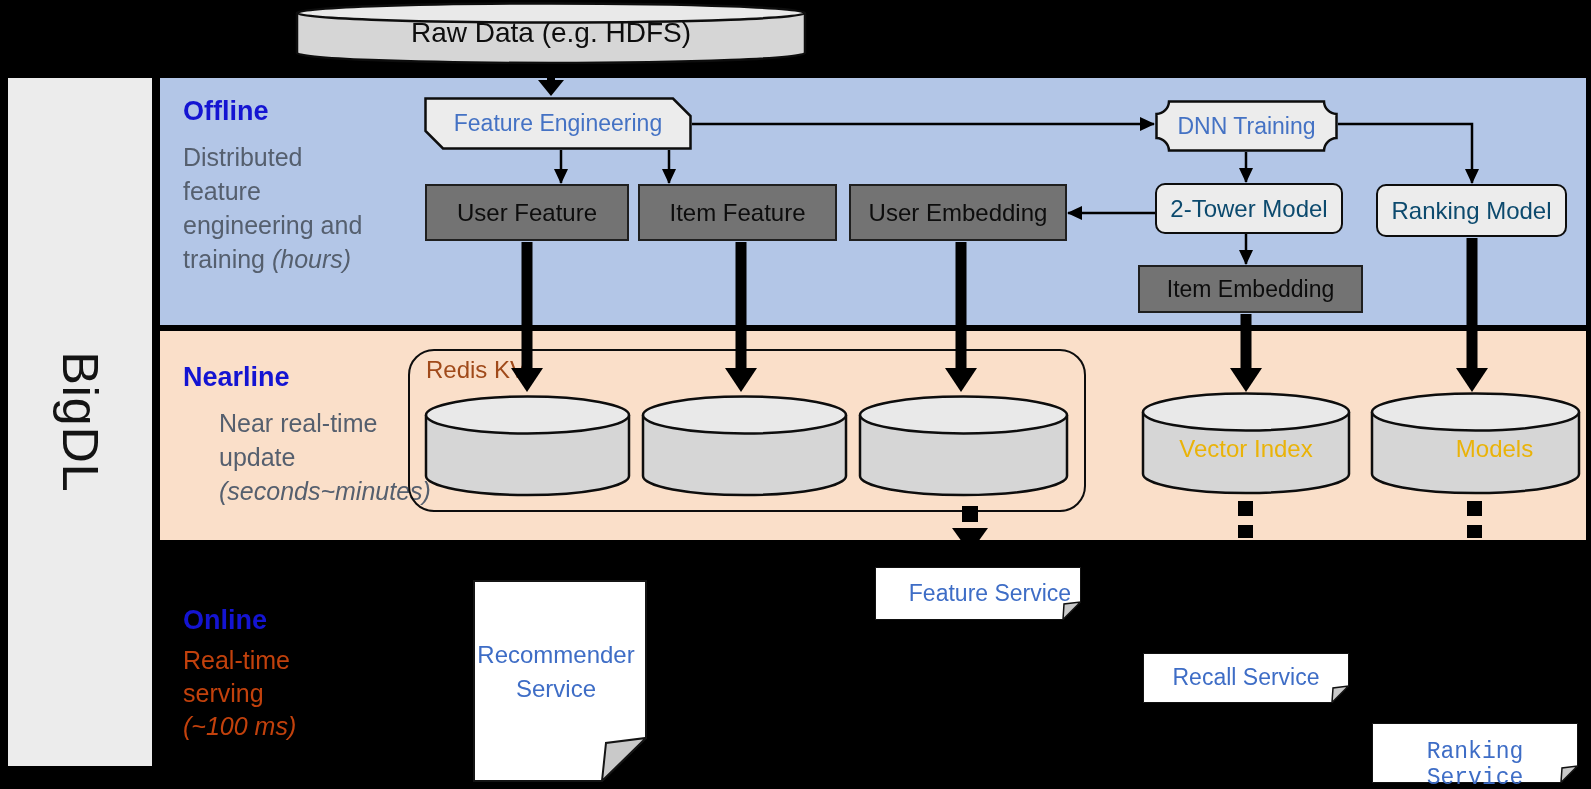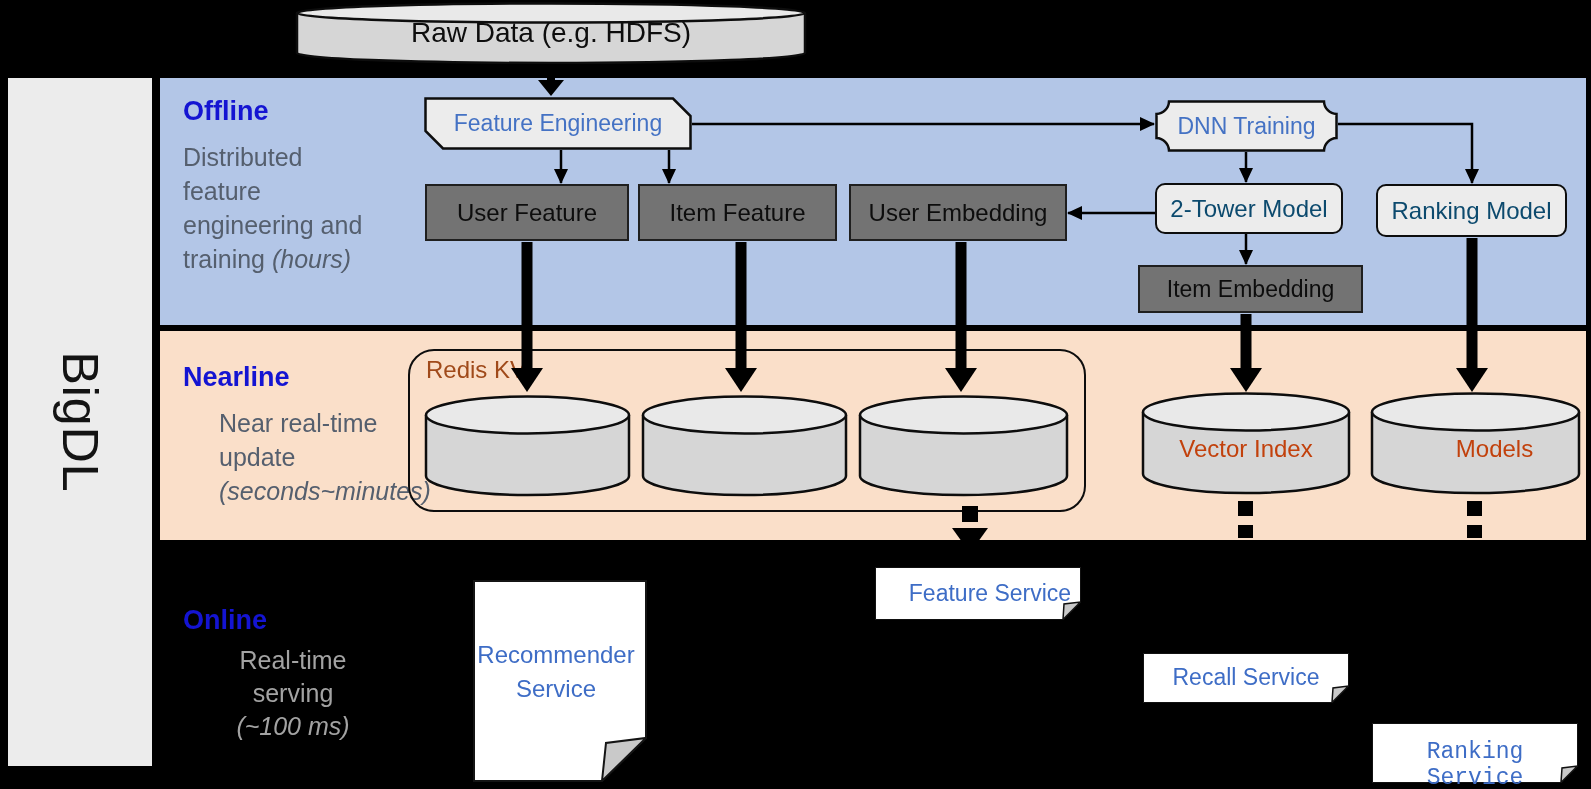--- a/index.html
+++ b/index.html
@@ -9,29 +9,29 @@
   .band.blue{left:160px;top:78px;width:1426px;height:247px;background:#b3c6e7;}
   .band.peach{left:160px;top:331px;width:1426px;height:209px;background:#fadfc9;}
   .sidebar{position:absolute;left:8px;top:78px;width:144px;height:688px;background:#ececec;
            display:flex;align-items:center;justify-content:center;}
   .sidebar .vtext{transform:rotate(90deg);font-size:50px;color:#141414;letter-spacing:1px;white-space:nowrap;}
   .zone-title{position:absolute;font-size:27px;font-weight:bold;color:#1414d2;}
   .zone-desc{position:absolute;font-size:25px;color:#555f6e;line-height:34px;}
   .zone-desc span{display:block;}
   .zone-desc .inline{display:inline;}
   .zone-desc em{font-style:italic;}
-  .online .zone-desc{color:#a3a3a3;text-align:center;}
+  .online .zone-desc{color:#c2410c;}
   .node{position:absolute;display:flex;align-items:center;justify-content:center;text-align:center;box-sizing:border-box;}
   .node svg{position:absolute;left:0;top:0;}
   .node .lbl{position:relative;z-index:2;}
   .graybox{background:#737373;border:2px solid #1f1f1f;font-size:24px;color:#0d0d0d;}
   .roundbox{background:#ececec;border:2.5px solid #0d0d0d;border-radius:10px;font-size:24px;}
   .txt-blue{color:#4472c4;}
   .txt-green{color:#0c4a6e;}
-  .txt-brown{color:#c2410c;}
+  .txt-brown{color:#eab308;}
   .cyl-label{position:absolute;width:100%;text-align:center;font-size:24px;z-index:2;}
   .redis-frame{position:absolute;left:408px;top:349px;width:678px;height:163px;
                border:2.5px solid #0d0d0d;border-radius:26px;box-sizing:border-box;}
   .redis-label{position:absolute;left:426px;top:356px;font-size:24px;color:#a04a1a;z-index:2;}
   .doc-label{position:absolute;width:100%;text-align:center;z-index:2;font-size:23px;color:#3e6dc6;}
   #arrows{position:absolute;left:0;top:0;z-index:30;pointer-events:none;}
 </style>
 </head>
 <body>
 

